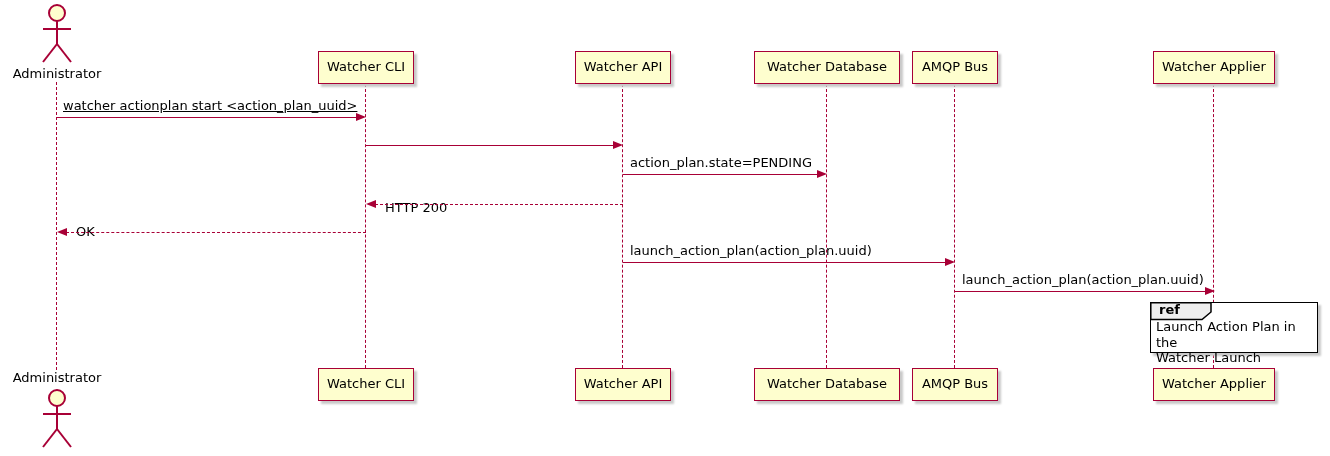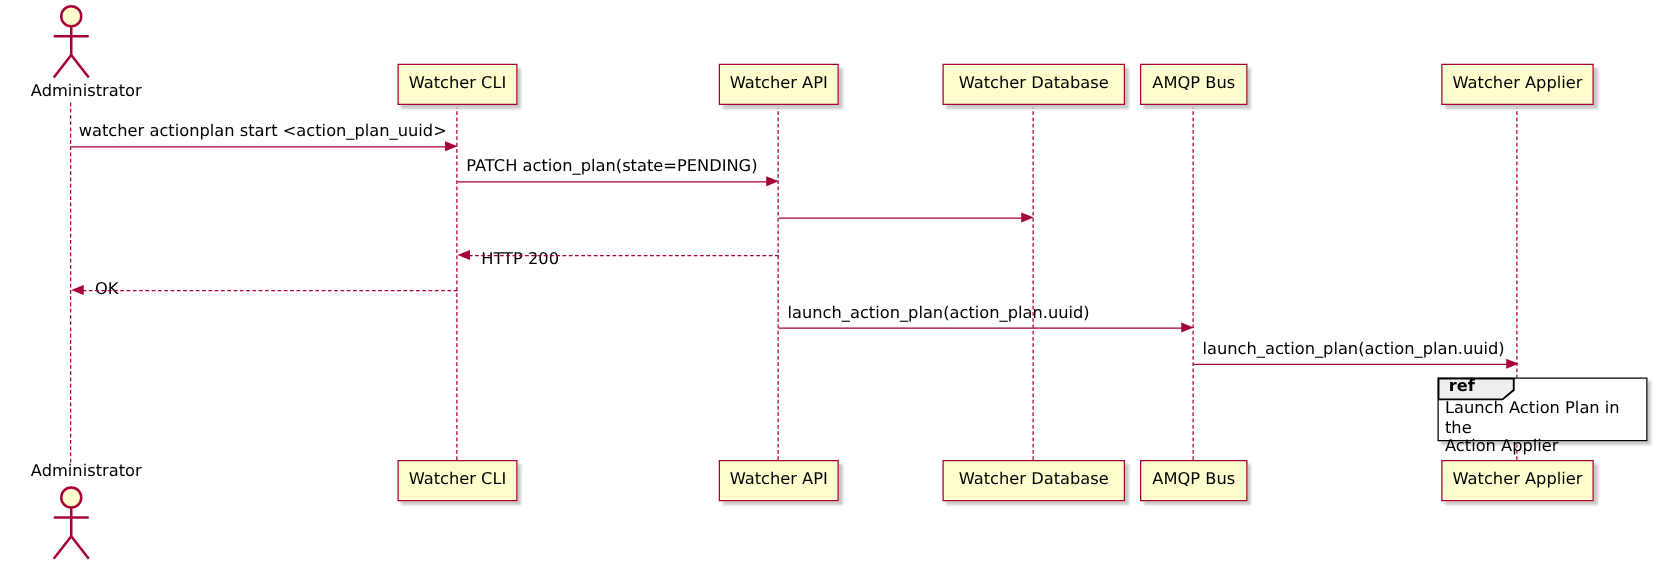--- a/index.html
+++ b/index.html
@@ -9,21 +9,21 @@
     overflow:hidden;
   }
   .lifeline {
     position:absolute; width:0; border-left:1px dashed #A80036; z-index:1;
   }
   .pbox {
     position:absolute; height:33px; line-height:29px; box-sizing:border-box;
     background:#FEFECE; border:1.5px solid #A80036; text-align:center;
     box-shadow:3px 3px 2px #c9c9c9; z-index:2; white-space:nowrap;
   }
-  .actor-label { position:absolute; text-align:center; z-index:2;margin-left:12px; }
+  .actor-label { position:absolute; text-align:center; z-index:2; }
   .actor-figure { position:absolute; z-index:2; }
   .msg-line { position:absolute; height:0; border-top:1.5px solid #A80036; z-index:2; }
   .msg-line.dashed { border-top-style:dashed; border-top-width:1px; }
   .arrow { position:absolute; width:0; height:0; border-style:solid; z-index:2; }
   .arrow.right { border-width:4.5px 0 4.5px 10px; border-color:transparent transparent transparent #A80036; }
   .arrow.left  { border-width:4.5px 10px 4.5px 0; border-color:transparent #A80036 transparent transparent; }
   .msg-label { position:absolute; height:16px; line-height:16px; white-space:nowrap; z-index:2; }
   .ref-frame {
     position:absolute; left:1150px; top:302px; width:168px; height:51px;
     box-sizing:border-box; background:#ffffff; border:1.6px solid #000;
@@ -53,28 +53,28 @@
     <line x1="22" y1="42" x2="36" y2="60" stroke="#A80036" stroke-width="2"></line>
   </svg>
   <div class="actor-label" style="left:5px; top:66px; width:104px;">Administrator</div>
 
   <div class="pbox" style="left:318px;  top:51px; width:96px;">Watcher CLI</div>
   <div class="pbox" style="left:575px;  top:51px; width:96px;">Watcher API</div>
   <div class="pbox" style="left:754px;  top:51px; width:146px;">Watcher Database</div>
   <div class="pbox" style="left:912px;  top:51px; width:86px;">AMQP Bus</div>
   <div class="pbox" style="left:1153px; top:51px; width:122px;">Watcher Applier</div>
 
-  <span class="msg-label" style="left:63px; top:98px;">watcher actionplan start &lt;action_plan_uuid&gt;</span>
+  <span class="msg-label" style="left:63px; top:98px;text-decoration:underline;">watcher actionplan start &lt;action_plan_uuid&gt;</span>
   <div class="msg-line" style="left:57px; top:117px; width:300px;"></div>
   <div class="arrow right" style="left:356px; top:113px;"></div>
 
-  <span class="msg-label" style="left:373px; top:126px;">PATCH action_plan(state=PENDING)</span>
   <div class="msg-line" style="left:366px; top:145px; width:248px;"></div>
   <div class="arrow right" style="left:613px; top:141px;"></div>
 
+  <span class="msg-label" style="left:630px; top:155px;">action_plan.state=PENDING</span>
   <div class="msg-line" style="left:623px; top:174px; width:195px;"></div>
   <div class="arrow right" style="left:817px; top:170px;"></div>
 
   <span class="msg-label" style="left:385px; top:200px;">HTTP 200</span>
   <div class="msg-line dashed" style="left:375px; top:204px; width:248px;"></div>
   <div class="arrow left" style="left:366px; top:200px;"></div>
 
   <span class="msg-label" style="left:76px; top:224px;">OK</span>
   <div class="msg-line dashed" style="left:66px; top:232px; width:300px;"></div>
   <div class="arrow left" style="left:57px; top:228px;"></div>
@@ -86,21 +86,21 @@
   <span class="msg-label" style="left:962px; top:272px;">launch_action_plan(action_plan.uuid)</span>
   <div class="msg-line" style="left:955px; top:291px; width:251px;"></div>
   <div class="arrow right" style="left:1205px; top:287px;"></div>
 
   <div class="ref-frame">
     <svg class="ref-header-svg" width="64" height="19" viewBox="0 0 64 19">
       <path d="M0.8,0.8 H61 V10 L52,17.5 H0.8 Z" fill="#EEEEEE" stroke="#000000" stroke-width="1.5"></path>
     </svg>
     <span class="ref-keyword">ref</span>
     <div class="ref-body">Launch Action Plan in the
-Action Applier</div>
+Watcher Launch</div>
   </div>
 
   <div class="actor-label" style="left:5px; top:370px; width:104px;">Administrator</div>
   <svg class="actor-figure" style="left:35px; top:386px;" width="44" height="64" viewBox="0 0 44 64">
     <circle cx="22" cy="12" r="8" fill="#FEFECE" stroke="#A80036" stroke-width="2"></circle>
     <line x1="22" y1="20" x2="22" y2="43" stroke="#A80036" stroke-width="2"></line>
     <line x1="8" y1="28" x2="36" y2="28" stroke="#A80036" stroke-width="2"></line>
     <line x1="22" y1="43" x2="8" y2="61" stroke="#A80036" stroke-width="2"></line>
     <line x1="22" y1="43" x2="36" y2="61" stroke="#A80036" stroke-width="2"></line>
   </svg>

